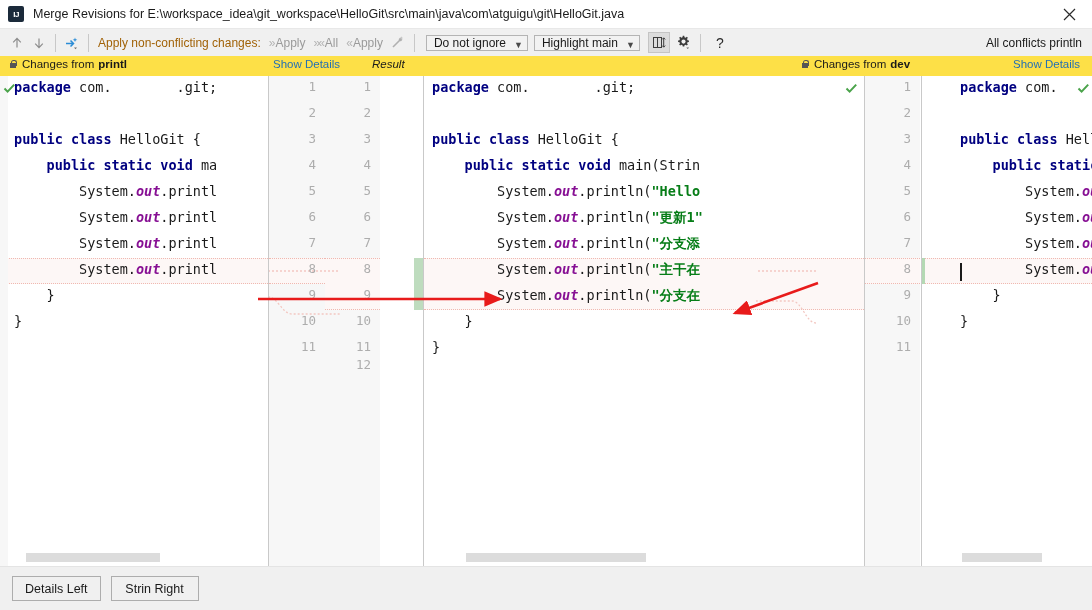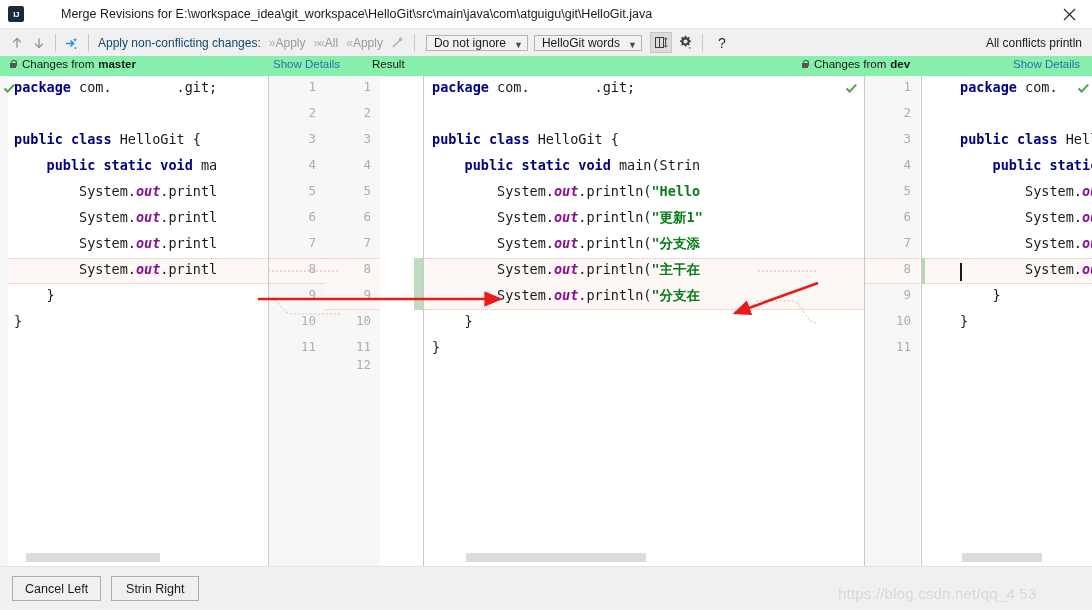--- a/index.html
+++ b/index.html
@@ -22,21 +22,20 @@
 
   
   .titlebar {
     height: 29px;
     background: #ffffff;
     display: flex;
     align-items: center;
     padding: 0 0 0 8px;
     border-bottom: 1px solid #e8e8e8;
     flex: 0 0 29px;
-    gap: 28px;
   }
   .app-icon {
     width: 16px; height: 16px;
     background: #1b2a3a;
     border-radius: 2px;
     position: relative;
     margin-right: 9px;
     flex: 0 0 16px;
   }
   .app-icon::after {
@@ -82,21 +81,21 @@
     cursor: pointer;
   }
   .tb-sep {
     width: 1px; height: 18px;
     background: #c8c8c8;
     margin: 0 5px;
     flex: none;
   }
   .tb-label {
     font-size: 12px;
-    color: #0c4a6e;
+    color: #a16207;
     margin: 0 4px 0 4px;
     white-space: nowrap;
     flex: none;
   }
   .tb-action {
     font-size: 12px;
     color: #9a9a9a;
     display: flex;
     align-items: center;
     gap: 2px;
@@ -152,21 +151,21 @@
     font-size: 14px; color: #2b2b2b;
     margin-left: 6px;
     width: 16px; text-align: center;
     flex: none;
     cursor: pointer;
   }
 
   
   .headers {
     height: 20px;
-    background: #86efac;
+    background: #fde047;
     position: relative;
     flex: 0 0 20px;
     font-size: 11.5px;
     color: #1a1a1a;
   }
   .hdr {
     position: absolute;
     top: 2px;
     white-space: nowrap;
     display: flex;
@@ -427,21 +426,21 @@
         <path d="M9.4 3.4 L11.6 5.6" stroke="#b0b0b0" stroke-width="2.4" fill="none"></path>
         <path d="M11.5 1.2 L12 2.5 L13.3 3 L12 3.5 L11.5 4.8 L11 3.5 L9.7 3 L11 2.5 Z" fill="#c4c4c4"></path>
       </svg>
     </div>
     <div class="tb-sep"></div>
     <div class="combo">
       <span>Do not ignore</span>
       <span class="caret">▼</span>
     </div>
     <div class="combo">
-      <span>HelloGit words</span>
+      <span>Highlight main</span>
       <span class="caret">▼</span>
     </div>
     <div class="tb-toggle">
       <svg width="14" height="13" viewBox="0 0 14 13">
         <rect x="1.5" y="1.5" width="8" height="10" stroke="#3c3c3c" stroke-width="1" fill="none"></rect>
         <path d="M5.5 1.5 L5.5 11.5" stroke="#3c3c3c" stroke-width="1"></path>
         <path d="M11.7 2 L11.7 11 M10.2 3.4 L11.7 1.8 L13.2 3.4 M10.2 9.6 L11.7 11.2 L13.2 9.6" stroke="#3c3c3c" stroke-width="1" fill="none"></path>
       </svg>
     </div>
     <div class="tb-plain">
@@ -455,24 +454,24 @@
     </div>
     <div class="tb-sep"></div>
     <div class="help-q">?</div>
     <div class="tb-right">All conflicts println</div>
   </div>
 
   <div class="headers">
     <div class="hdr" style="left:8px;">
       <span class="lock"></span>
       <span>Changes from</span>
-      <b>master</b>
+      <b>printl</b>
     </div>
     <div class="hdr link" style="left:273px;">Show Details</div>
-    <div class="hdr" style="left:372px;">Result</div>
+    <div class="hdr" style="left:372px;font-style:italic;">Result</div>
     <div class="hdr" style="left:800px;">
       <span class="lock"></span>
       <span>Changes from</span>
       <b>dev</b>
     </div>
     <div class="hdr link" style="left:1013px;">Show Details</div>
   </div>
 
   <div class="panes">
 
@@ -587,18 +586,17 @@
     <defs>
       <marker id="arrowhead" markerWidth="7" markerHeight="6" refX="6" refY="3" orient="auto">
         <polygon points="0 0, 7 3, 0 6" fill="#e81b1b"></polygon>
       </marker>
     </defs>
     <line x1="258" y1="299" x2="500" y2="299" stroke="#e81b1b" stroke-width="2.6" marker-end="url(#arrowhead)"></line>
     <line x1="818" y1="283" x2="735" y2="313" stroke="#e81b1b" stroke-width="2.6" marker-end="url(#arrowhead)"></line>
   </svg>
 
   <div class="bottombar">
-    <div class="watermark">https://blog.csdn.net/qq_4        53</div>
-    <div class="btn">Cancel Left</div>
+    <div class="btn">Details Left</div>
     <div class="btn">Strin Right</div>
   </div>
 
 </div>
 
 </body></html>

